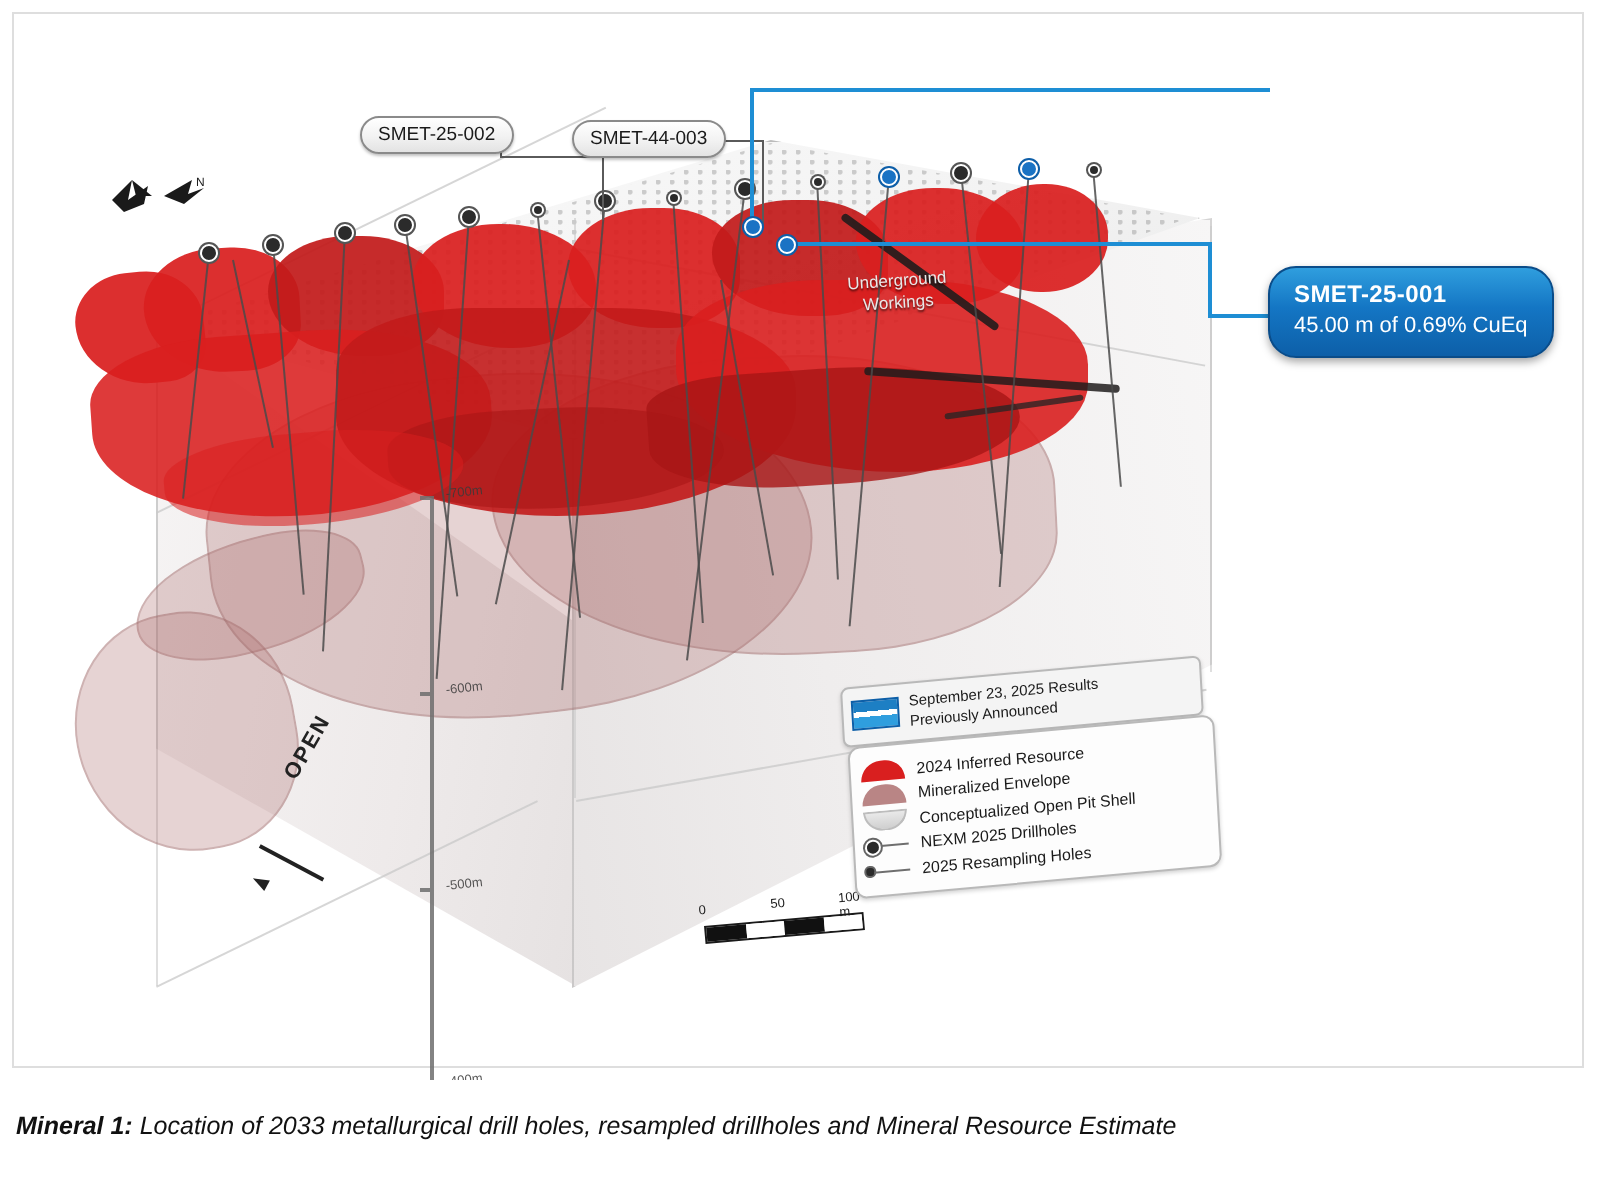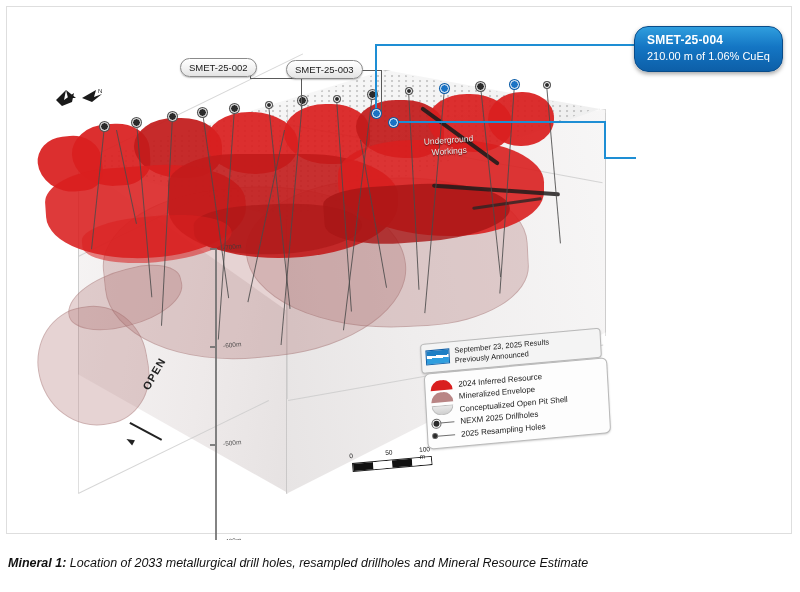--- a/index.html
+++ b/index.html
@@ -328,38 +328,38 @@
   <div class="tagline tagline-v" style="left:301px;top:78px;height:32px;"></div>
   <div class="tagline tagline-h" style="left:250px;top:78px;width:52px;"></div>
   <div class="tagline tagline-v" style="left:250px;top:70px;height:9px;"></div>
   <div class="tag" style="left:180px;top:58px;">
     <span>SMET-25-002</span>
   </div>
 
   <div class="tagline tagline-h" style="left:357px;top:70px;width:24px;"></div>
   <div class="tagline tagline-v" style="left:381px;top:70px;height:44px;"></div>
   <div class="tag" style="left:286px;top:60px;">
-    <span>SMET-25-003</span>
+    <span>SMET-44-003</span>
   </div>
 
   <div class="lead lead-v" style="left:375px;top:44px;height:70px;"></div>
   <div class="lead lead-h" style="left:375px;top:44px;width:260px;"></div>
 
   <div class="lead lead-h" style="left:392px;top:121px;width:213px;"></div>
   <div class="lead lead-v" style="left:604px;top:121px;height:37px;"></div>
   <div class="lead lead-h" style="left:604px;top:157px;width:32px;"></div>
 
   <div class="collar hi" style="left:372px;top:109px;"></div>
   <div class="collar hi" style="left:389px;top:118px;"></div>
 
-  <div class="callout" style="left:634px;top:26px;">
-    <div class="c-title">SMET-25-004</div>
-    <div class="c-sub">210.00 m of 1.06% CuEq</div>
-  </div>
-
+
+  <div class="callout" style="left:634px;top:133px;">
+    <div class="c-title">SMET-25-001</div>
+    <div class="c-sub">45.00 m of 0.69% CuEq</div>
+  </div>
 
   <div id="scalebar">
     <div class="sb-lab" style="left:-2px;">0</div>
     <div class="sb-lab" style="left:34px;">50</div>
     <div class="sb-lab" style="left:68px;">100 m</div>
     <div id="scalebar-bar">
       <div class="sb-dark"></div>
         <div class="sb-light"></div>
       <div class="sb-dark"></div>
         <div class="sb-light"></div>

